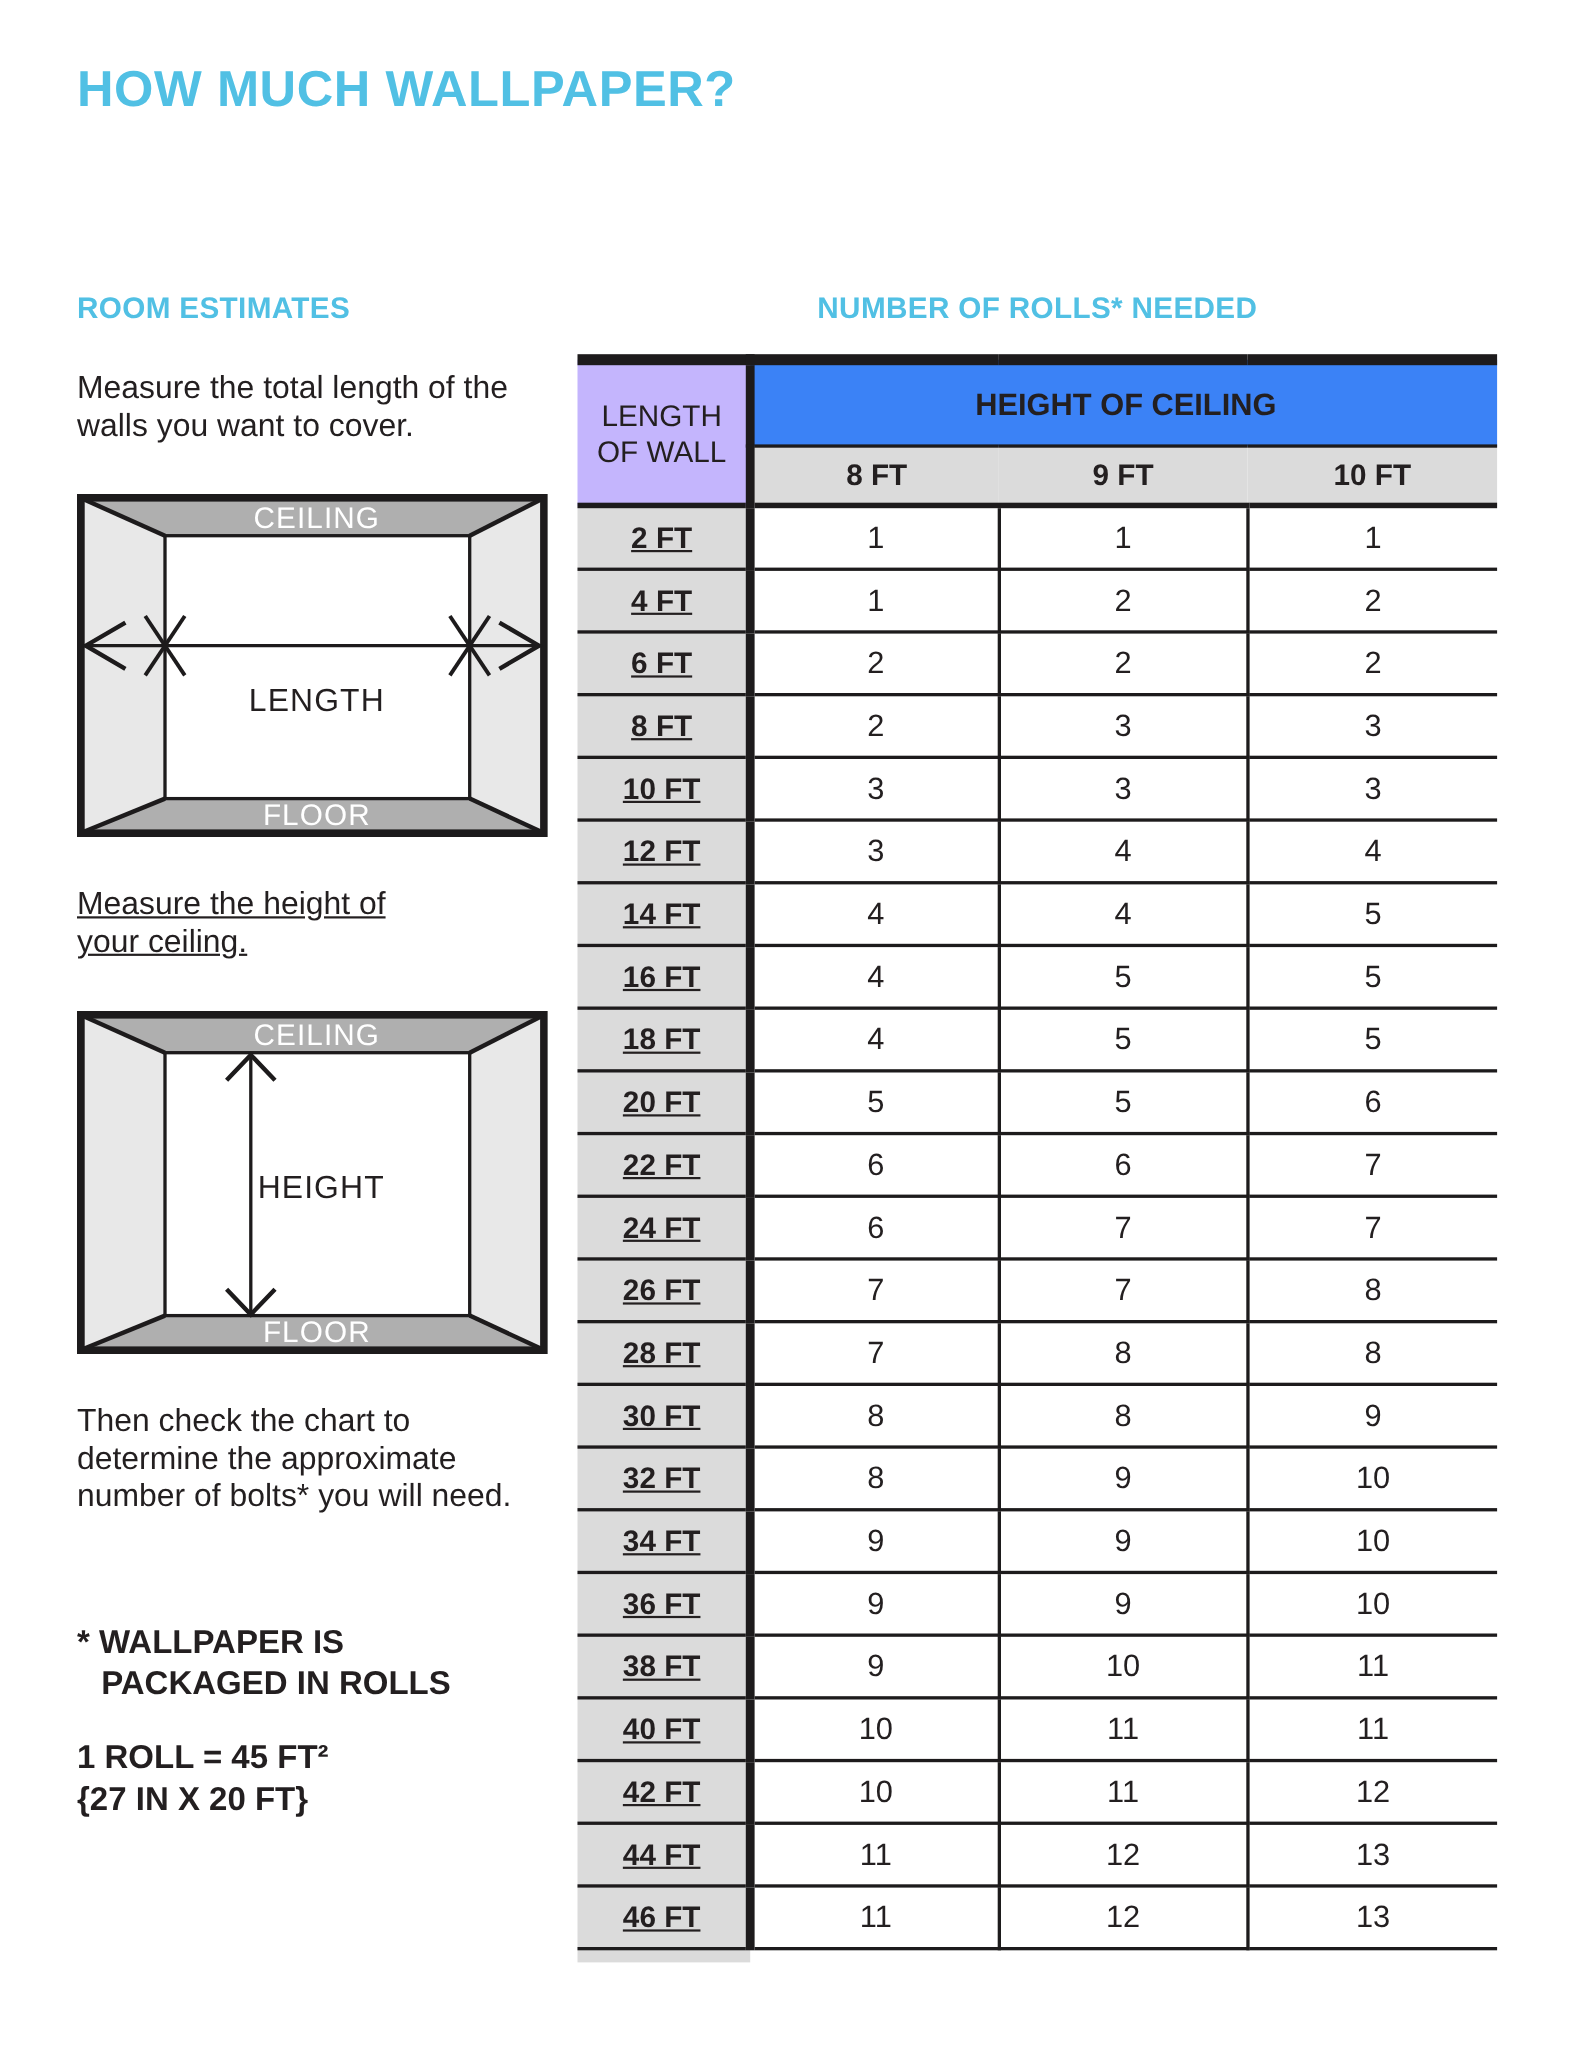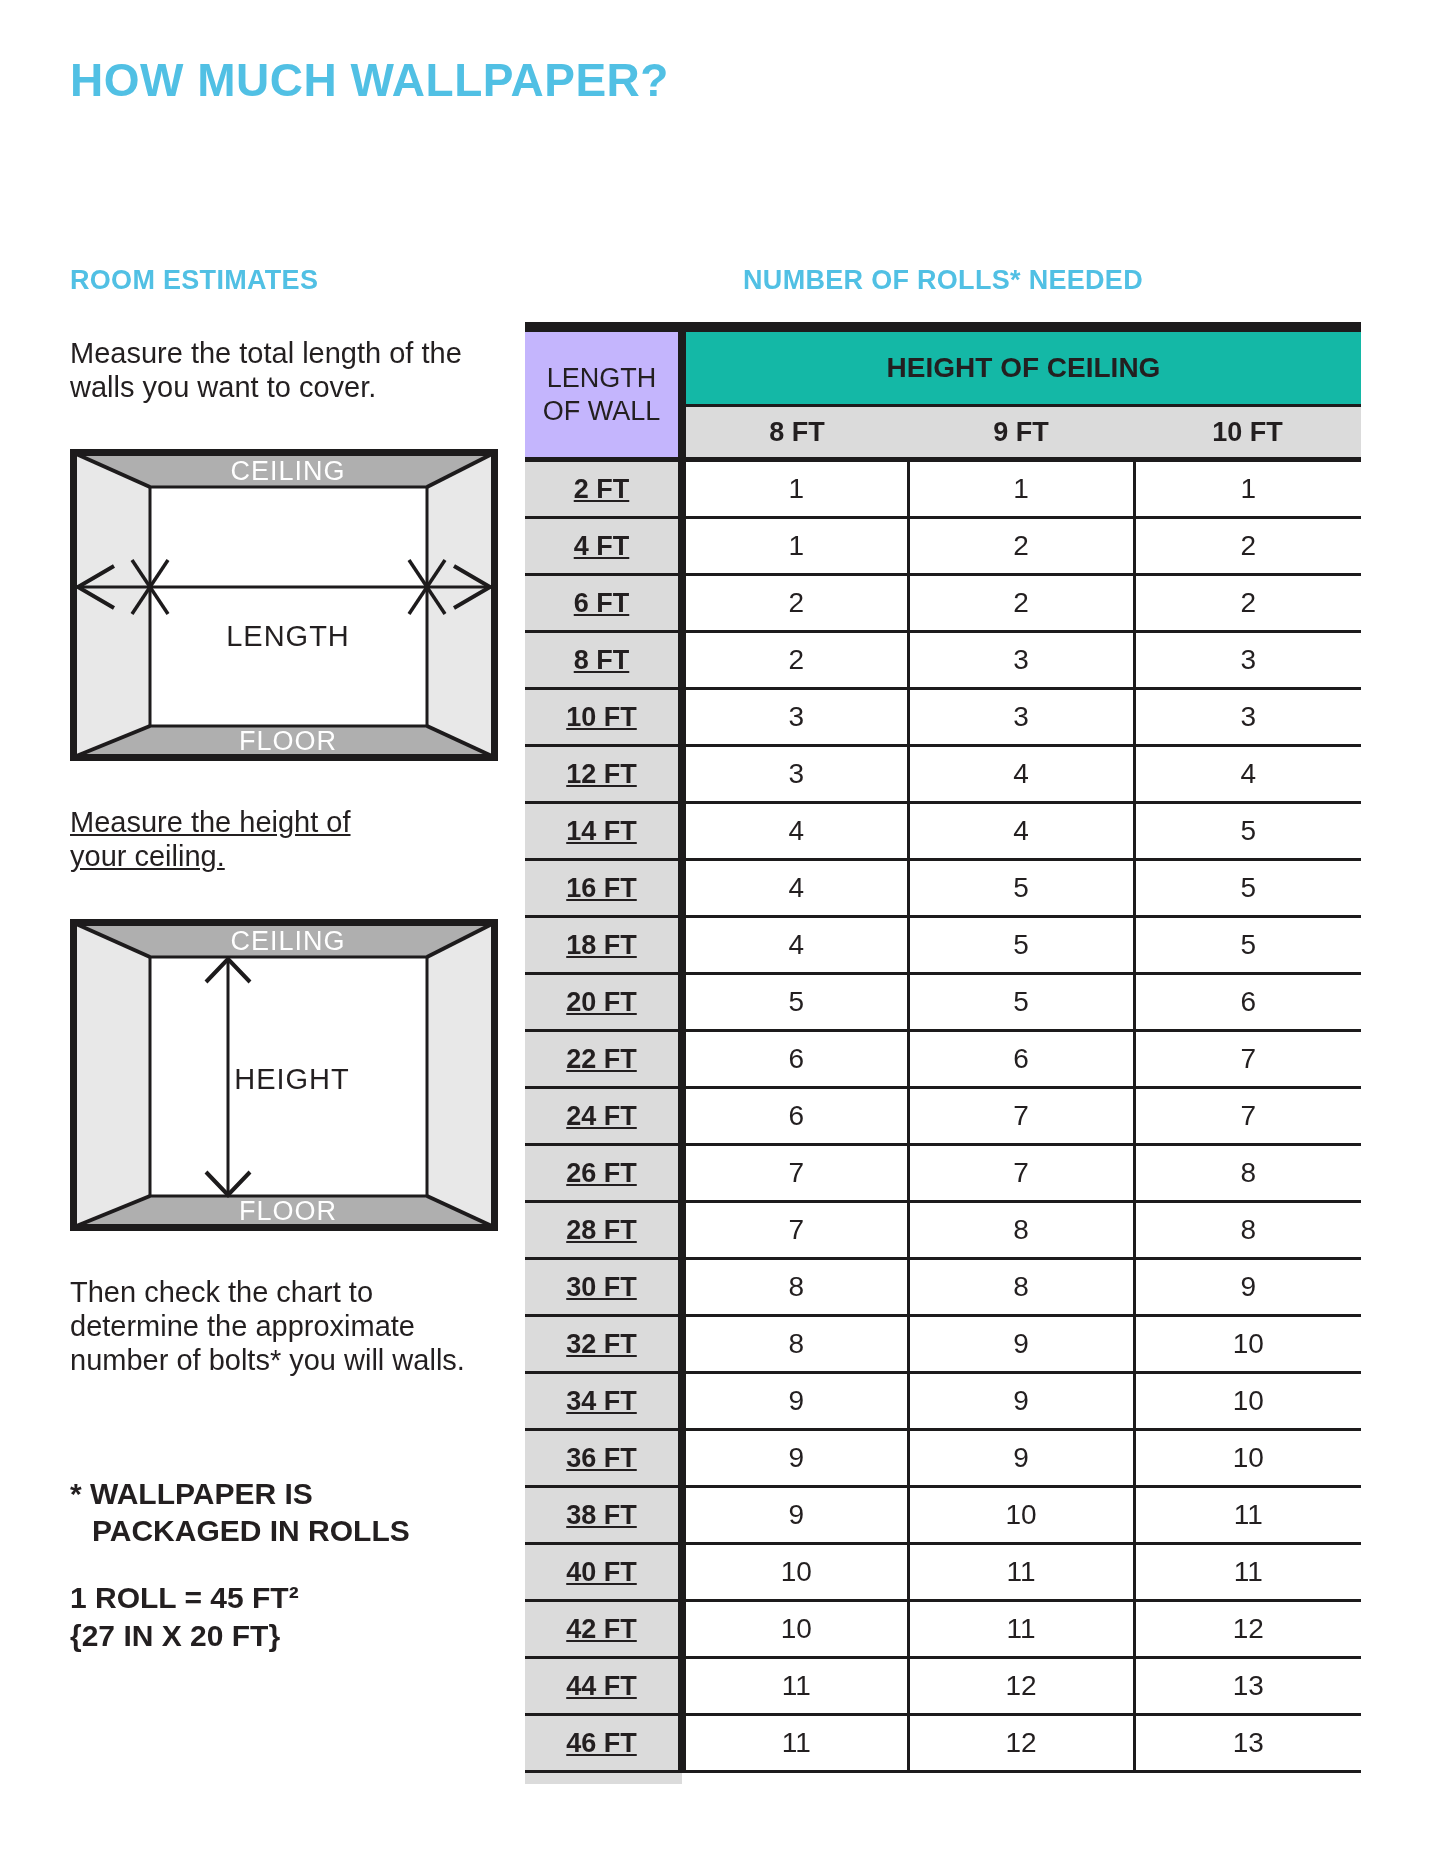--- a/index.html
+++ b/index.html
@@ -41,21 +41,21 @@
     border-top:10px solid #1d1b1c;
   }
   table.rolls th, table.rolls td{
     padding:0;text-align:center;vertical-align:middle;
   }
   th.corner{
     background:#c4b5fd;font-weight:normal;font-size:27px;line-height:33px;
     border-right:8px solid #1d1b1c;border-bottom:5px solid #1d1b1c;
   }
   th.group{
-    background:#14b8a6;font-weight:bold;font-size:28px;height:72px;
+    background:#3b82f6;font-weight:bold;font-size:28px;height:72px;
     border-bottom:3px solid #1d1b1c;
   }
   tr.subhead th{
     background:#dbdbdb;font-weight:bold;font-size:27px;height:50px;
     border-bottom:5px solid #1d1b1c;
   }
   tbody th.rlabel{
     background:#dbdbdb;font-weight:bold;font-size:27px;height:54px;
     border-right:8px solid #1d1b1c;border-bottom:3px solid #1d1b1c;text-decoration:underline;
   }
@@ -118,21 +118,21 @@
         <rect x="80" y="38" width="277" height="239" fill="#ffffff" stroke="#1d1b1c" stroke-width="3"></rect>
         <rect x="3.5" y="3.5" width="421" height="305" fill="none" stroke="#1d1b1c" stroke-width="7"></rect>
         <text x="218" y="31" font-size="27" fill="#ffffff" text-anchor="middle" letter-spacing="1">CEILING</text>
         <text x="218" y="301" font-size="27" fill="#ffffff" text-anchor="middle" letter-spacing="1">FLOOR</text>
         <line x1="158" y1="40" x2="158" y2="276" stroke="#1d1b1c" stroke-width="3"></line>
         <polyline points="136,63 158,40 180,63" fill="none" stroke="#1d1b1c" stroke-width="4"></polyline>
         <polyline points="136,253 158,276 180,253" fill="none" stroke="#1d1b1c" stroke-width="4"></polyline>
         <text x="222" y="170" font-size="29" fill="#231f20" text-anchor="middle" letter-spacing="1">HEIGHT</text>
       </svg>
 
-      <p class="step w3">Then check the chart to determine the approximate number of bolts* you will walls.</p>
+      <p class="step w3">Then check the chart to determine the approximate number of bolts* you will need.</p>
 
       <p class="footnote"><span>* WALLPAPER IS</span><br><span class="indent2">PACKAGED IN ROLLS</span></p>
 
       <p class="rollspec"><span>1 ROLL = 45 FT²</span><br><span>{27 IN X 20 FT}</span></p>
     </div>
 
     <div class="right-col">
       <h2 class="section">NUMBER OF ROLLS* NEEDED</h2>
 
       <table class="rolls">

